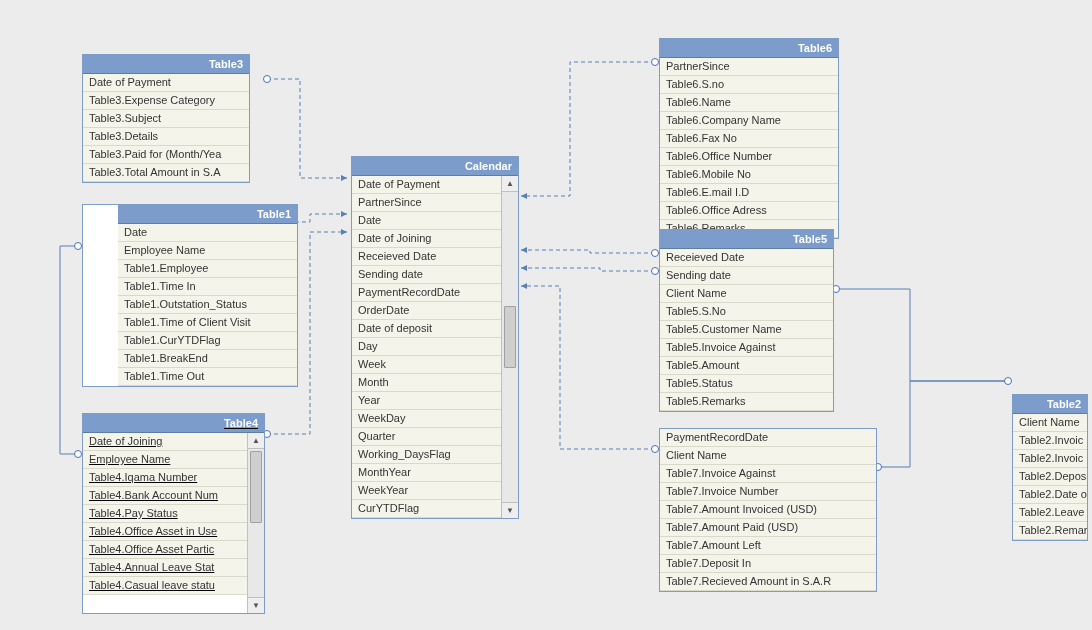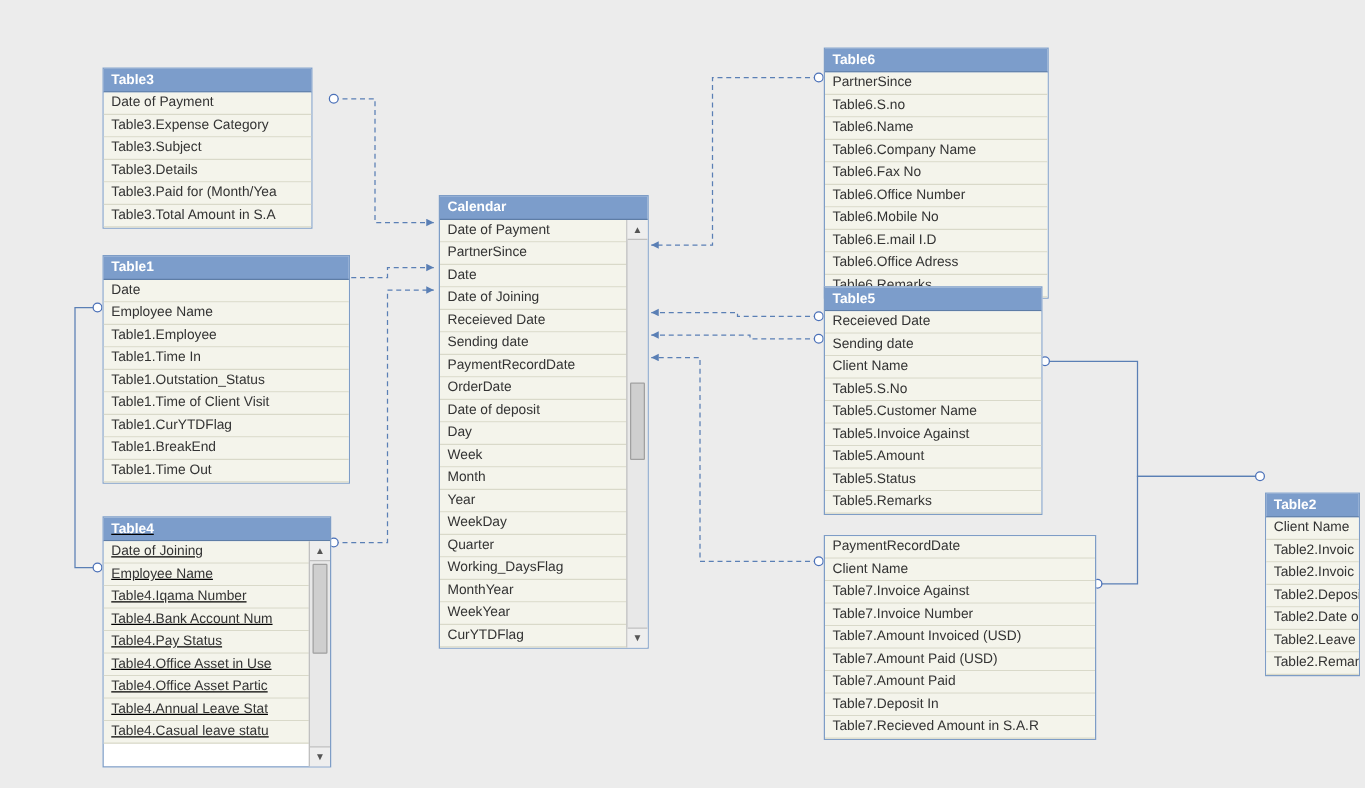--- a/index.html
+++ b/index.html
@@ -22,20 +22,21 @@
   .table-header {
     background: #7C9DCB;
     color: #FFFFFF;
     font-weight: bold;
     padding: 2px 6px;
     border-bottom: 1px solid #5E7DA6;
     height: 14px;
     line-height: 14px;
     overflow: hidden;
     white-space: nowrap;
+    text-align: right;
   }
   .table-body {
     position: relative;
   }
   .table-row {
     background: #F4F4EB;
     border-bottom: 1px solid #D9D9C9;
     padding: 2px 6px;
     height: 13px;
     line-height: 13px;
@@ -146,21 +147,21 @@
   <div class="table-body">
     <div class="table-row">Date of Payment</div>
     <div class="table-row">Table3.Expense Category</div>
     <div class="table-row">Table3.Subject</div>
     <div class="table-row">Table3.Details</div>
     <div class="table-row">Table3.Paid for (Month/Yea</div>
     <div class="table-row">Table3.Total Amount in S.A</div>
   </div>
 </div>
 
-<div class="table-box" style="left:82px; top:204px; width:198px;">
+<div class="table-box" style="left:82px; top:204px; width:216px;padding-left:35px;">
   <div class="table-header">Table1</div>
   <div class="table-body">
     <div class="table-row">Date</div>
     <div class="table-row">Employee Name</div>
     <div class="table-row">Table1.Employee</div>
     <div class="table-row">Table1.Time In</div>
     <div class="table-row">Table1.Outstation_Status</div>
     <div class="table-row">Table1.Time of Client Visit</div>
     <div class="table-row">Table1.CurYTDFlag</div>
     <div class="table-row">Table1.BreakEnd</div>
@@ -254,21 +255,21 @@
 </div>
 
 <div class="table-box" style="left:659px; top:428px; width:218px;">
   <div class="table-body">
     <div class="table-row">PaymentRecordDate</div>
     <div class="table-row">Client Name</div>
     <div class="table-row">Table7.Invoice Against</div>
     <div class="table-row">Table7.Invoice Number</div>
     <div class="table-row">Table7.Amount Invoiced (USD)</div>
     <div class="table-row">Table7.Amount Paid (USD)</div>
-    <div class="table-row">Table7.Amount Paid</div>
+    <div class="table-row">Table7.Amount Left</div>
     <div class="table-row">Table7.Deposit In</div>
     <div class="table-row">Table7.Recieved Amount in S.A.R</div>
   </div>
 </div>
 
 <div class="table-box" style="left:1012px; top:358px; width:76px;margin-top:36px;">
   <div class="table-header">Table2</div>
   <div class="table-body">
     <div class="table-row">Client Name</div>
     <div class="table-row">Table2.Invoic</div>

